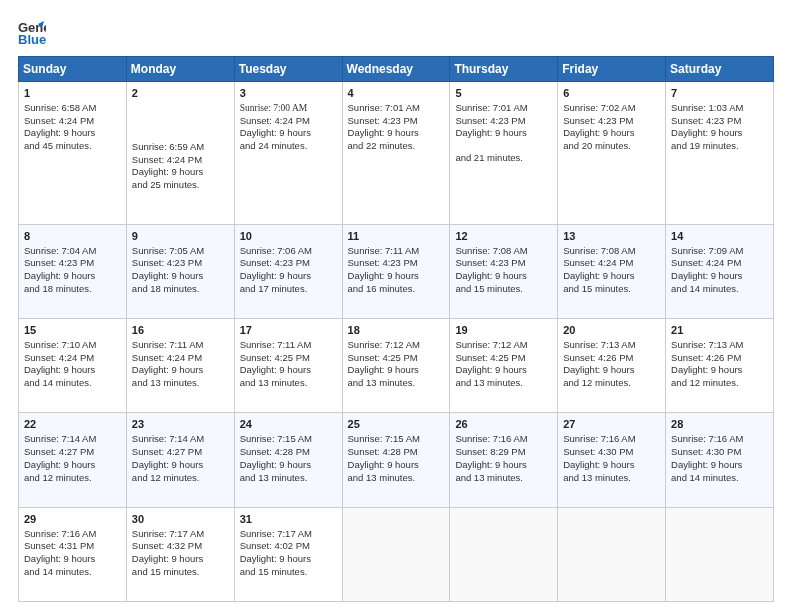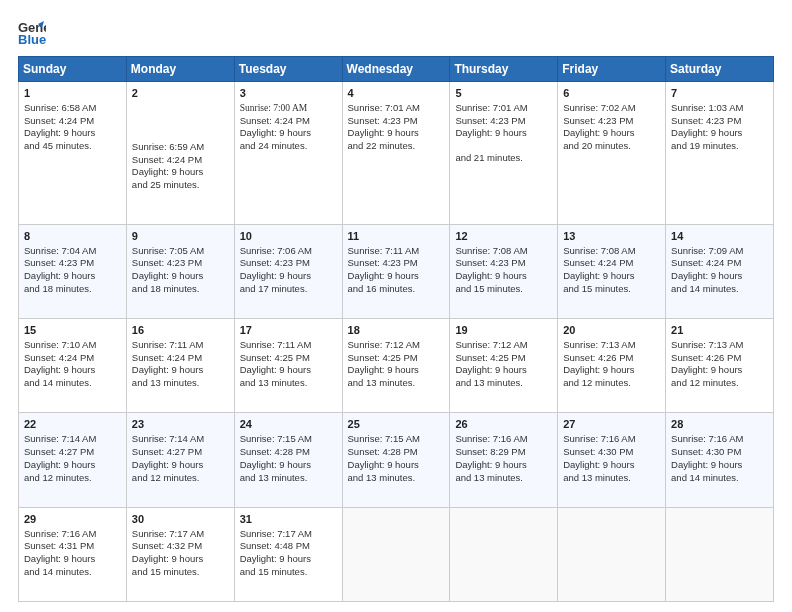--- a/index.html
+++ b/index.html
@@ -338,21 +338,21 @@
           <td>
             <span class="day-num">30</span>
             <span style="display: block;">Sunrise: 7:17 AM</span>
             <span style="display: block;">Sunset: 4:32 PM</span>
             <span style="display: block;">Daylight: 9 hours</span>
             <span style="display: block;">and 15 minutes.</span>
           </td>
           <td>
             <span class="day-num">31</span>
             <span style="display: block;">Sunrise: 7:17 AM</span>
-            <span style="display: block;">Sunset: 4:48 PM</span>
+            <span style="display: block;">Sunset: 4:02 PM</span>
             <span style="display: block;">Daylight: 9 hours</span>
             <span style="display: block;">and 15 minutes.</span>
           </td>
           <td class="empty-cell"></td>
           <td class="empty-cell"></td>
           <td class="empty-cell"></td>
           <td class="empty-cell"></td>
         </tr>
       </tbody>
   </table>

